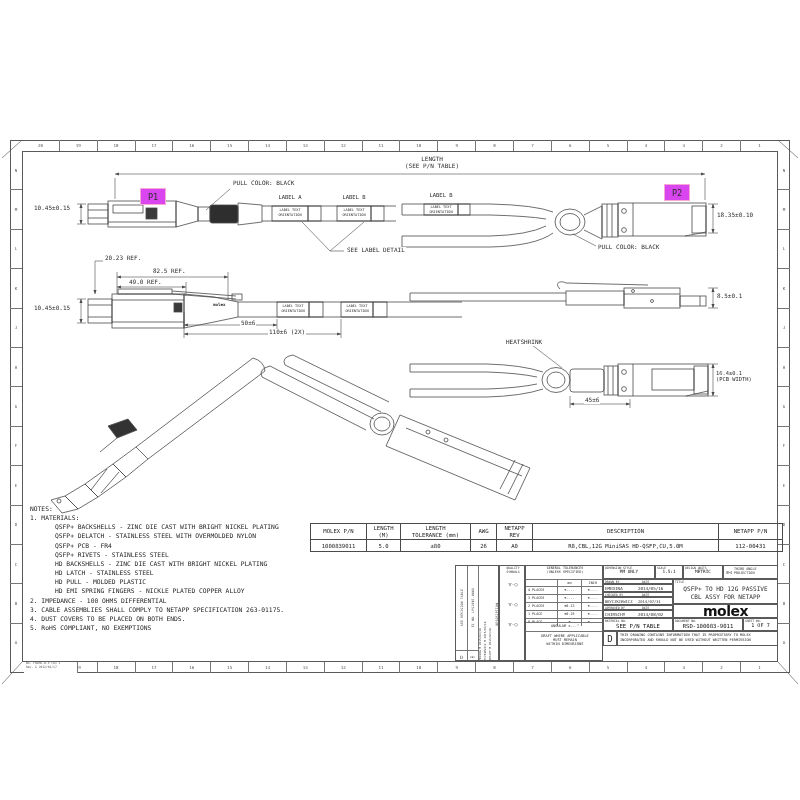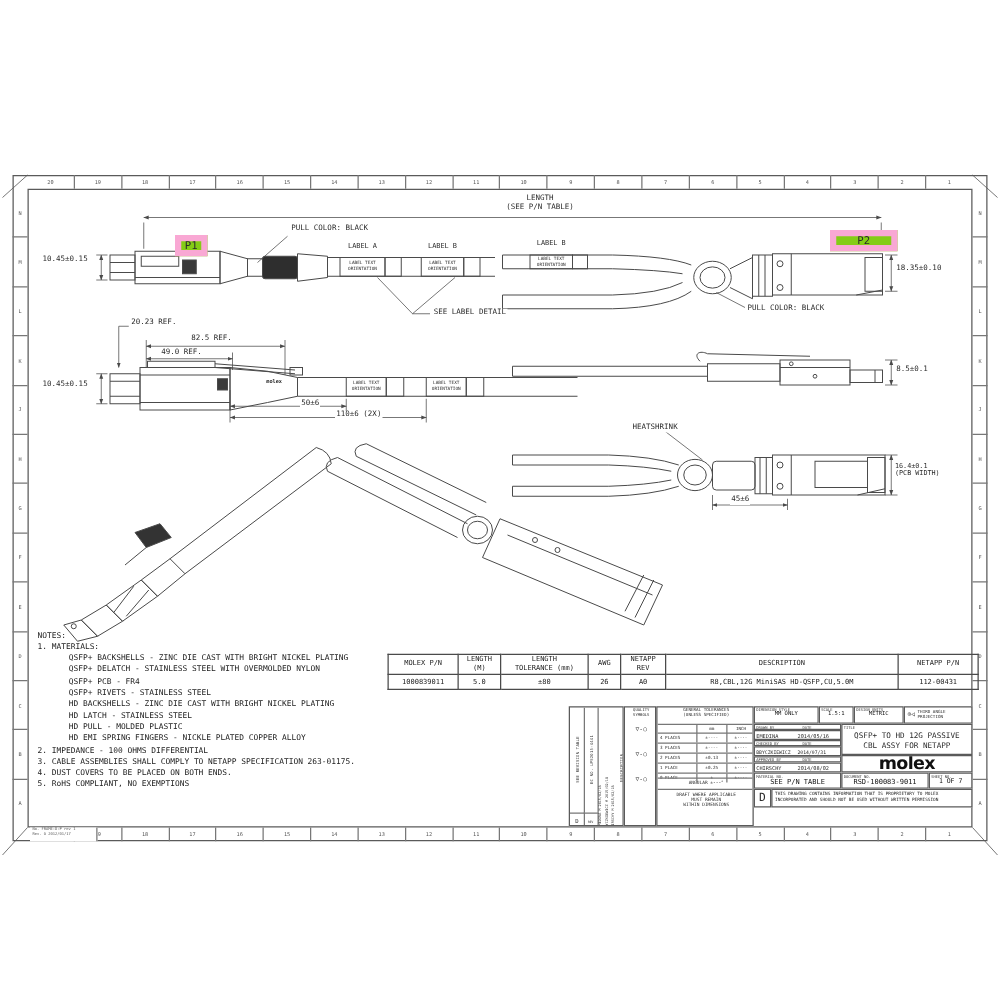--- a/index.html
+++ b/index.html
@@ -14,21 +14,21 @@
     font-size:4.2px;color:#555;border-left:1px solid #777;box-sizing:border-box;}
   .zcell:first-child{border-left:none;}
   .zcellv{flex:1;display:flex;align-items:center;justify-content:center;
     font-size:4.2px;color:#555;border-top:1px solid #777;box-sizing:border-box;}
   .zcellv:first-child{border-top:none;}
   
   .t{position:absolute;white-space:pre-line;color:#2b2b2b;line-height:1.15;}
   .dim{font-size:6px;background:#fff;padding:0 1px;}
   .lbl{font-size:5.5px;}
   .lto{font-size:3.5px;text-align:center;line-height:1.3;padding-top:1px;}
-  .pbox{position:absolute;border:5px solid #f9a8d4;background:#84cc16;display:flex;
+  .pbox{position:absolute;border:1px solid #f9a8d4;background:#d946ef;display:flex;
     align-items:center;justify-content:center;font-size:8.5px;box-sizing:border-box;}
   .ctr{text-align:center;}
   
   #notesList{position:absolute;left:30px;top:504px;width:285px;}
   .note-line{font-size:6.3px;line-height:9.15px;white-space:pre;color:#222;}
   .ind{padding-left:25px;}
   
   #pnTable{position:absolute;left:310px;top:523px;border-collapse:collapse;table-layout:fixed;}
   #pnTable th,#pnTable td{border:1px solid #4a4a4a;font-weight:normal;font-size:5.6px;
     text-align:center;white-space:pre-line;line-height:1.2;padding:1px 1px;color:#222;}
@@ -340,21 +340,21 @@
       <div class="zcellv">C</div>
       <div class="zcellv">B</div>
       <div class="zcellv">A</div>
     </div>
 <div class="corner-note">No. FRAME-D-P rev 1
 Rev. G 2012/01/17</div>
 
 <div class="t dim ctr" style="left:385px;top:156px;width:92px;">LENGTH
 (SEE P/N TABLE)</div>
 <div class="pbox" style="left:140px;top:188px;width:26px;height:17px;">P1</div>
-<div class="pbox" style="left:664px;top:184px;width:54px;height:17px;">P2</div>
+<div class="pbox" style="left:664px;top:184px;width:26px;height:17px;">P2</div>
 <div class="t dim" style="left:232px;top:180px;">PULL COLOR: BLACK</div>
 <div class="t dim" style="left:597px;top:244px;">PULL COLOR: BLACK</div>
 <div class="t lbl ctr" style="left:272px;top:194px;width:36px;">LABEL A</div>
 <div class="t lbl ctr" style="left:337px;top:194px;width:34px;">LABEL B</div>
 <div class="t lbl ctr" style="left:424px;top:192px;width:34px;">LABEL B</div>
 <div class="t lto" style="left:272px;top:207px;width:36px;">LABEL TEXT
 ORIENTATION</div>
 <div class="t lto" style="left:337px;top:207px;width:34px;">LABEL TEXT
 ORIENTATION</div>
 <div class="t lto" style="left:424px;top:204px;width:34px;">LABEL TEXT

